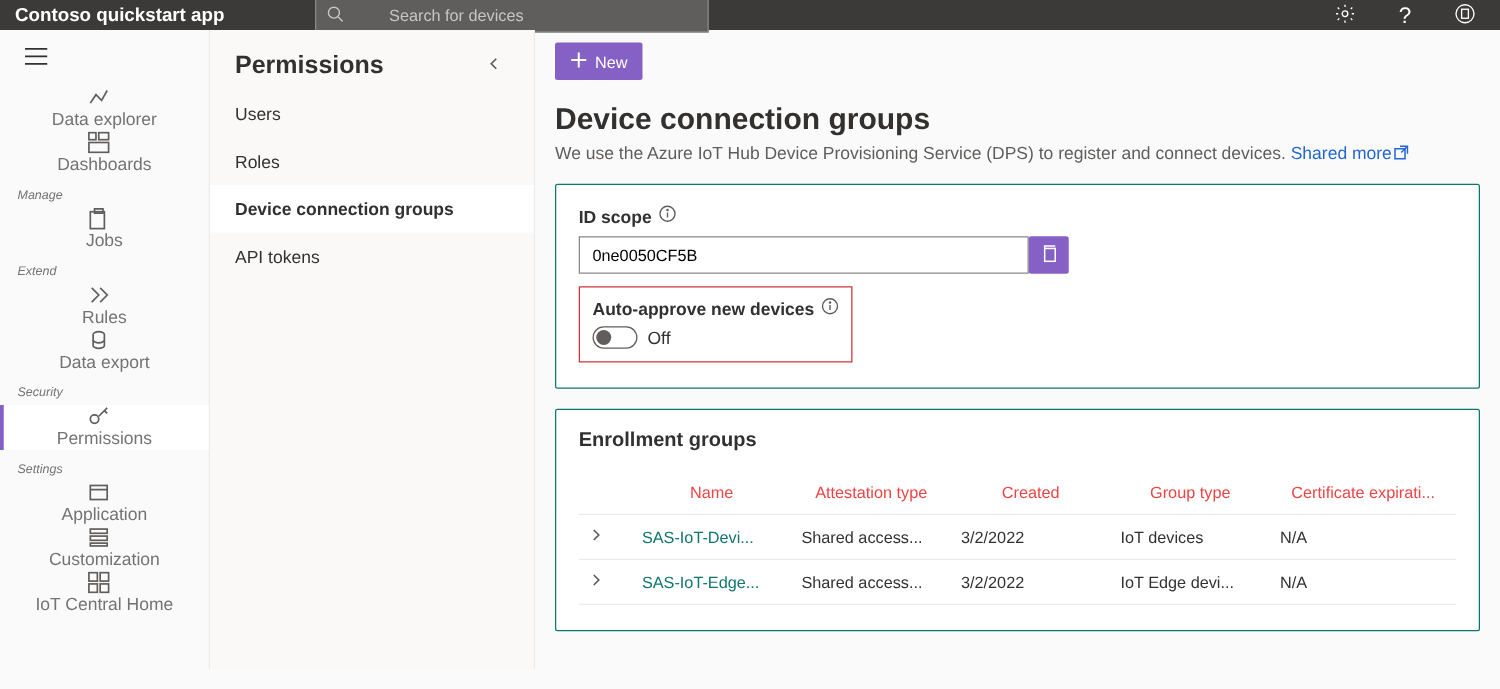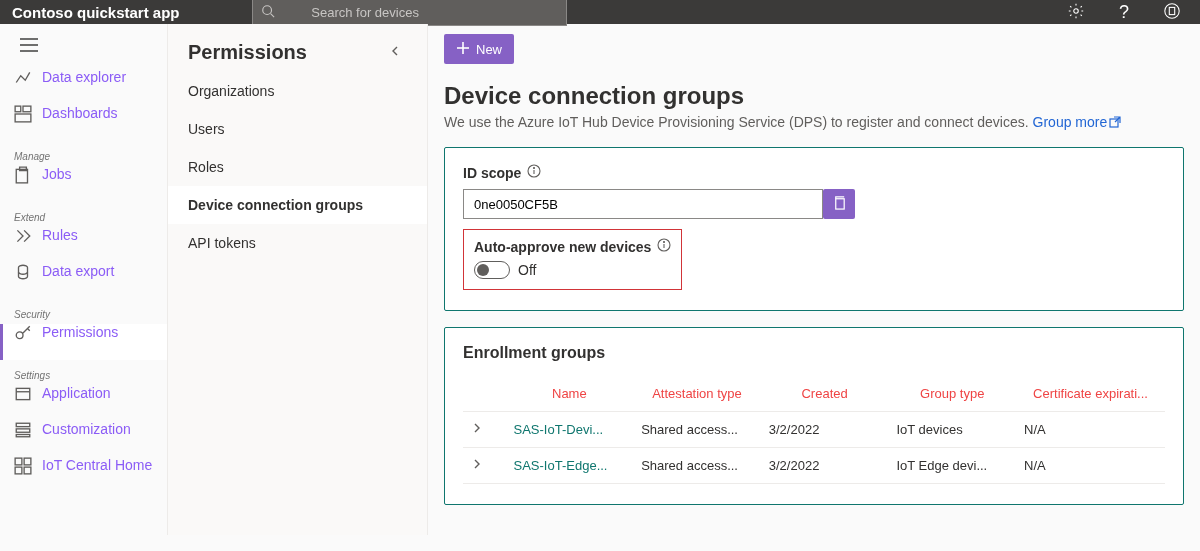--- a/index.html
+++ b/index.html
@@ -14,21 +14,21 @@
   .searchbox input::placeholder { color: #c8c6c4; }
   .topbar-right { margin-left: auto; display: flex; align-items: center; gap: 16px; }
   .topbar-icon { width: 32px; height: 32px; display: flex; align-items: center; justify-content: center; cursor: pointer; }
   .topbar-icon svg { width: 18px; height: 18px; }
 
   
   .layout { display: flex; height: calc(551px - 40px); }
   .nav-primary { width: 168px; background: #fafafa; border-right: 1px solid #edebe9; padding-top: 6px; }
   .hamburger { padding: 8px 20px 14px; cursor: pointer; }
   .hamburger svg { width: 18px; height: 14px; }
-  .nav-item { display: flex; align-items: flex-start; height: 36px; padding: 0 14px; cursor: pointer; color: #8b5cf6; }
+  .nav-item { display: flex; align-items: center; height: 36px; padding: 0 14px; cursor: pointer; color: #737373; flex-direction: column; }
   .nav-item.selected { background: #fff; border-left: 3px solid #8661c5; padding-left: 11px; }
   .nav-item .icon { width: 18px; height: 18px; margin-right: 10px; display: flex; align-items: center; justify-content: center; }
   .nav-section { padding: 10px 14px 4px; color: #737373; font-size: 10px; font-style: italic; }
 
   .nav-secondary { width: 260px; background: #fff; border-right: 1px solid #edebe9; position: relative; }
   .nav-secondary-header { display: flex; align-items: center; padding: 16px 20px 8px; }
   .nav-secondary-header h2 { font-size: 20px; font-weight: 600; flex: 1; }
   .chev { width: 24px; height: 24px; display: flex; align-items: center; justify-content: center; cursor: pointer; }
   .nav2-item { height: 38px; display: flex; align-items: center; padding: 0 20px; cursor: pointer; }
   .nav2-item.selected { font-weight: 600; background: #fff; }
@@ -210,23 +210,20 @@
   <div class="nav-secondary">
     <div class="nav-secondary-header">
       <h2>Permissions</h2>
       <div class="chev">
         <span><svg viewBox="0 0 12 12" width="12" height="12" fill="none" stroke="#605e5c" stroke-width="1.4">
               <polyline points="8,2 4,6 8,10"></polyline>
             </svg></span>
       </div>
     </div>
     <div class="nav2-item">
-        <span>Organizations</span>
-      </div>
-    <div class="nav2-item">
         <span>Users</span>
       </div>
     <div class="nav2-item">
         <span>Roles</span>
       </div>
     <div class="nav2-item selected">
         <span>Device connection groups</span>
       </div>
     <div class="nav2-item">
         <span>API tokens</span>
@@ -237,21 +234,21 @@
     <button class="new-btn">
       <span><svg viewBox="0 0 14 14" stroke="#fff" stroke-width="1.6">
             <line x1="7" y1="1" x2="7" y2="13"></line>
             <line x1="1" y1="7" x2="13" y2="7"></line>
           </svg></span>
       <span>New</span>
     </button>
 
     <div class="page-title">Device connection groups</div>
     <div class="page-desc">
-      <span>We use the Azure IoT Hub Device Provisioning Service (DPS) to register and connect devices. </span><a href="#"><span>Group more</span><span class="ext-icon"><svg width="12" height="12" viewBox="0 0 12 12" fill="none" stroke="#2266d4" stroke-width="1.2">
+      <span>We use the Azure IoT Hub Device Provisioning Service (DPS) to register and connect devices. </span><a href="#"><span>Shared more</span><span class="ext-icon"><svg width="12" height="12" viewBox="0 0 12 12" fill="none" stroke="#2266d4" stroke-width="1.2">
               <rect x="1" y="3" width="8" height="8"></rect>
               <path d="M5 1h6v6M11 1L6 6"></path>
             </svg></span></a>
     </div>
 
     
     <div class="card">
       <div class="field-label">
         <span>ID scope</span>
         <span class="info-icon"><svg viewBox="0 0 14 14" fill="none" stroke="#605e5c" stroke-width="1.1">

